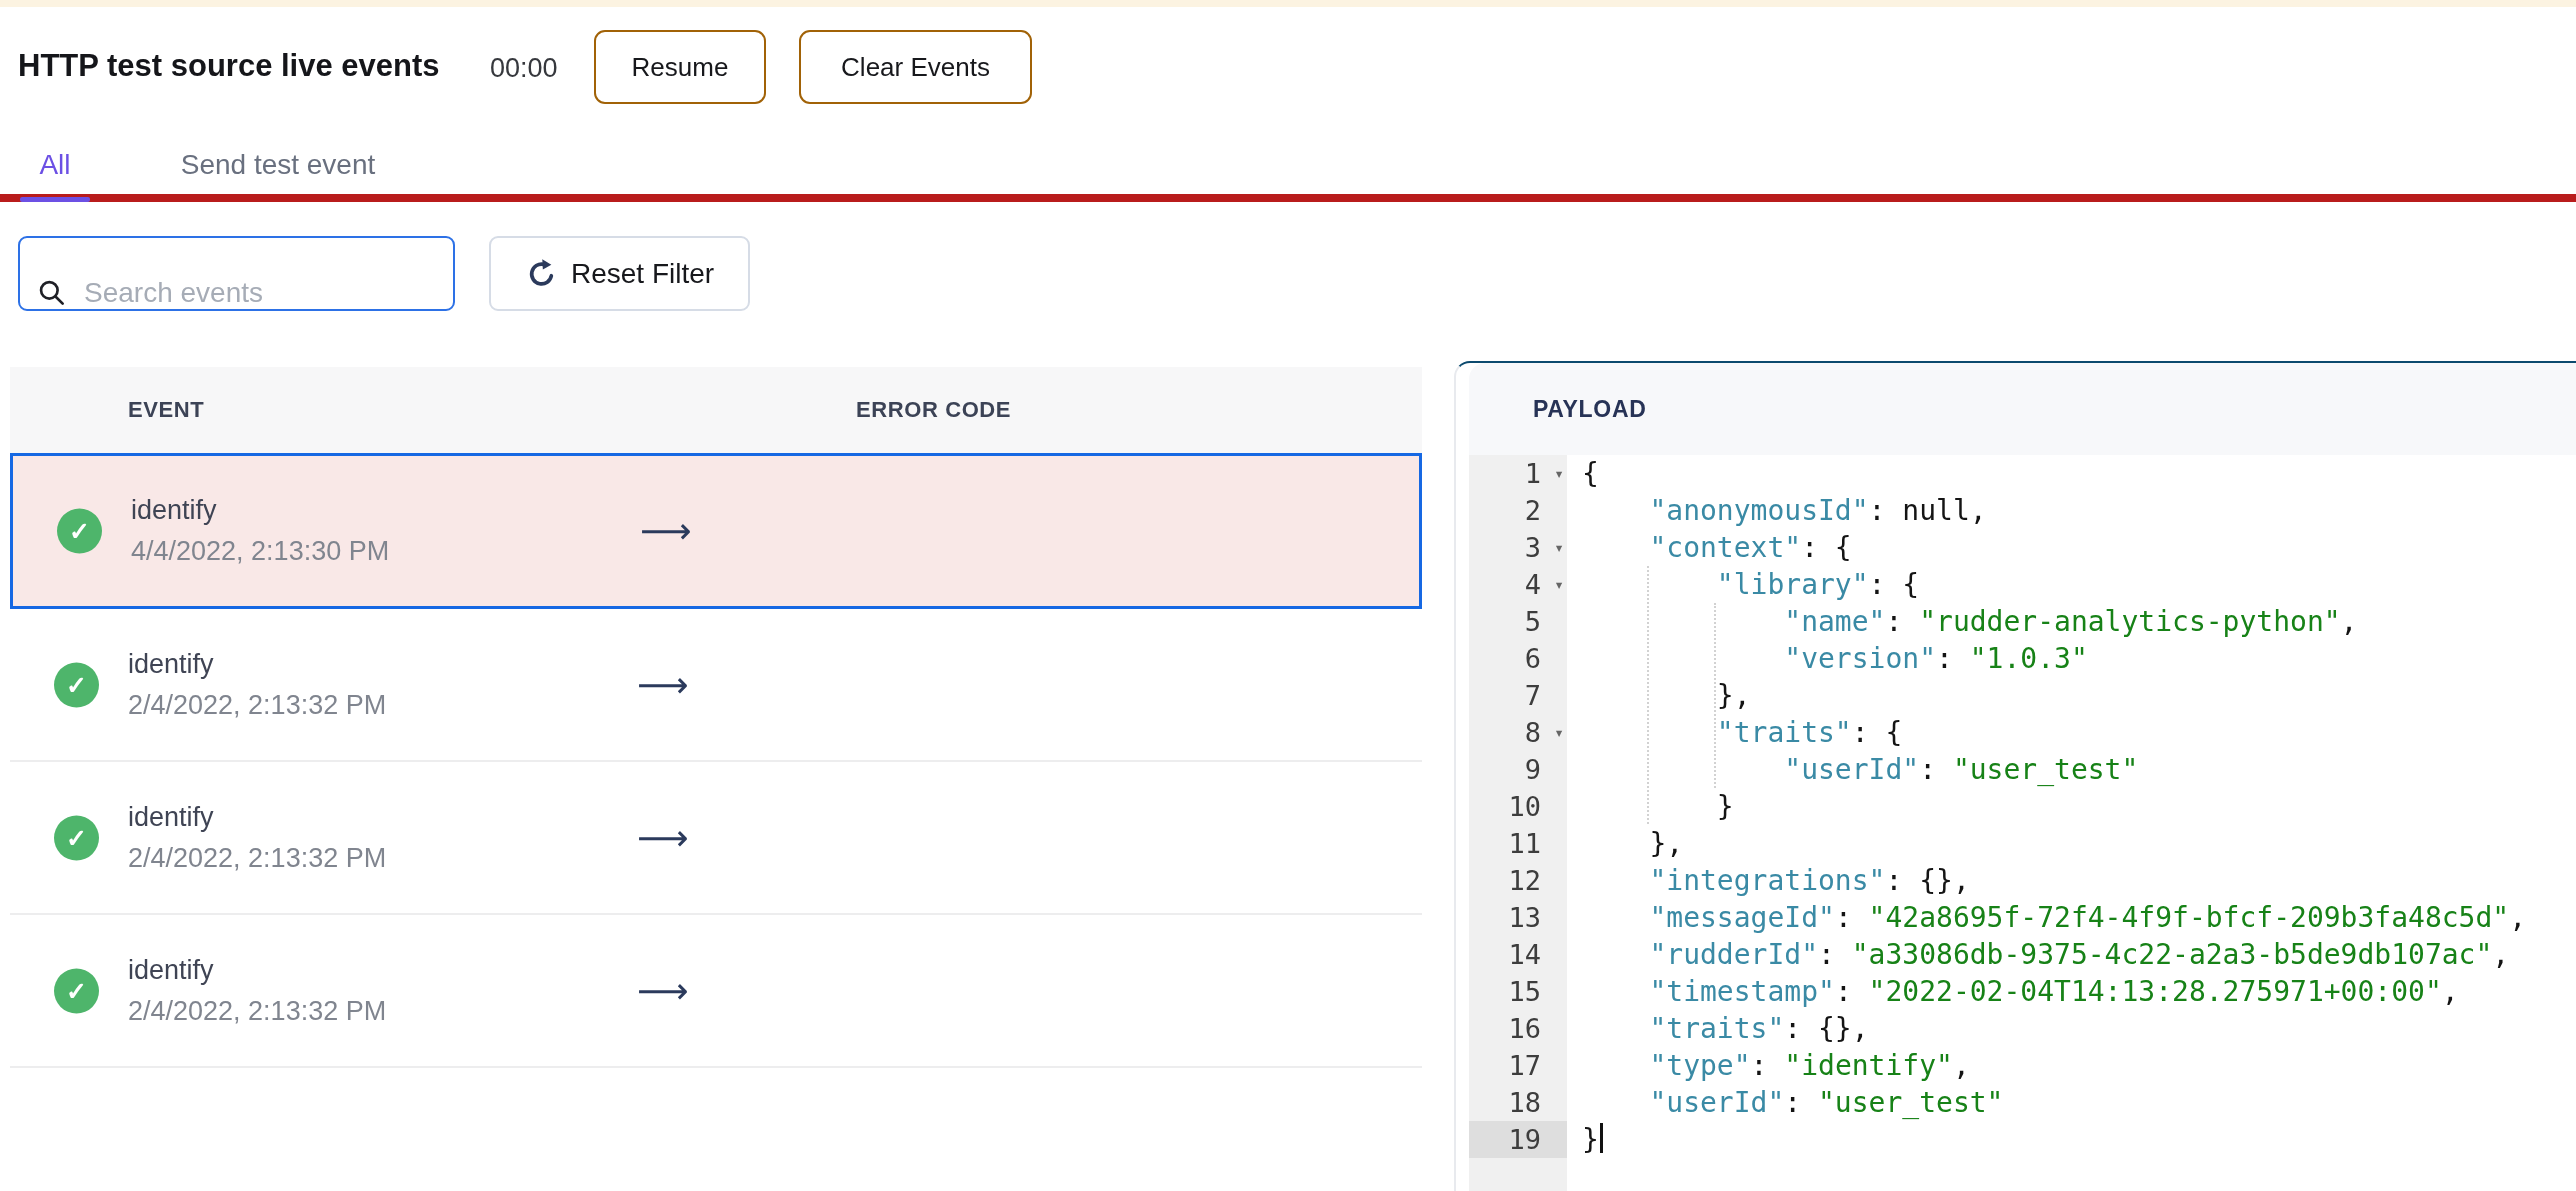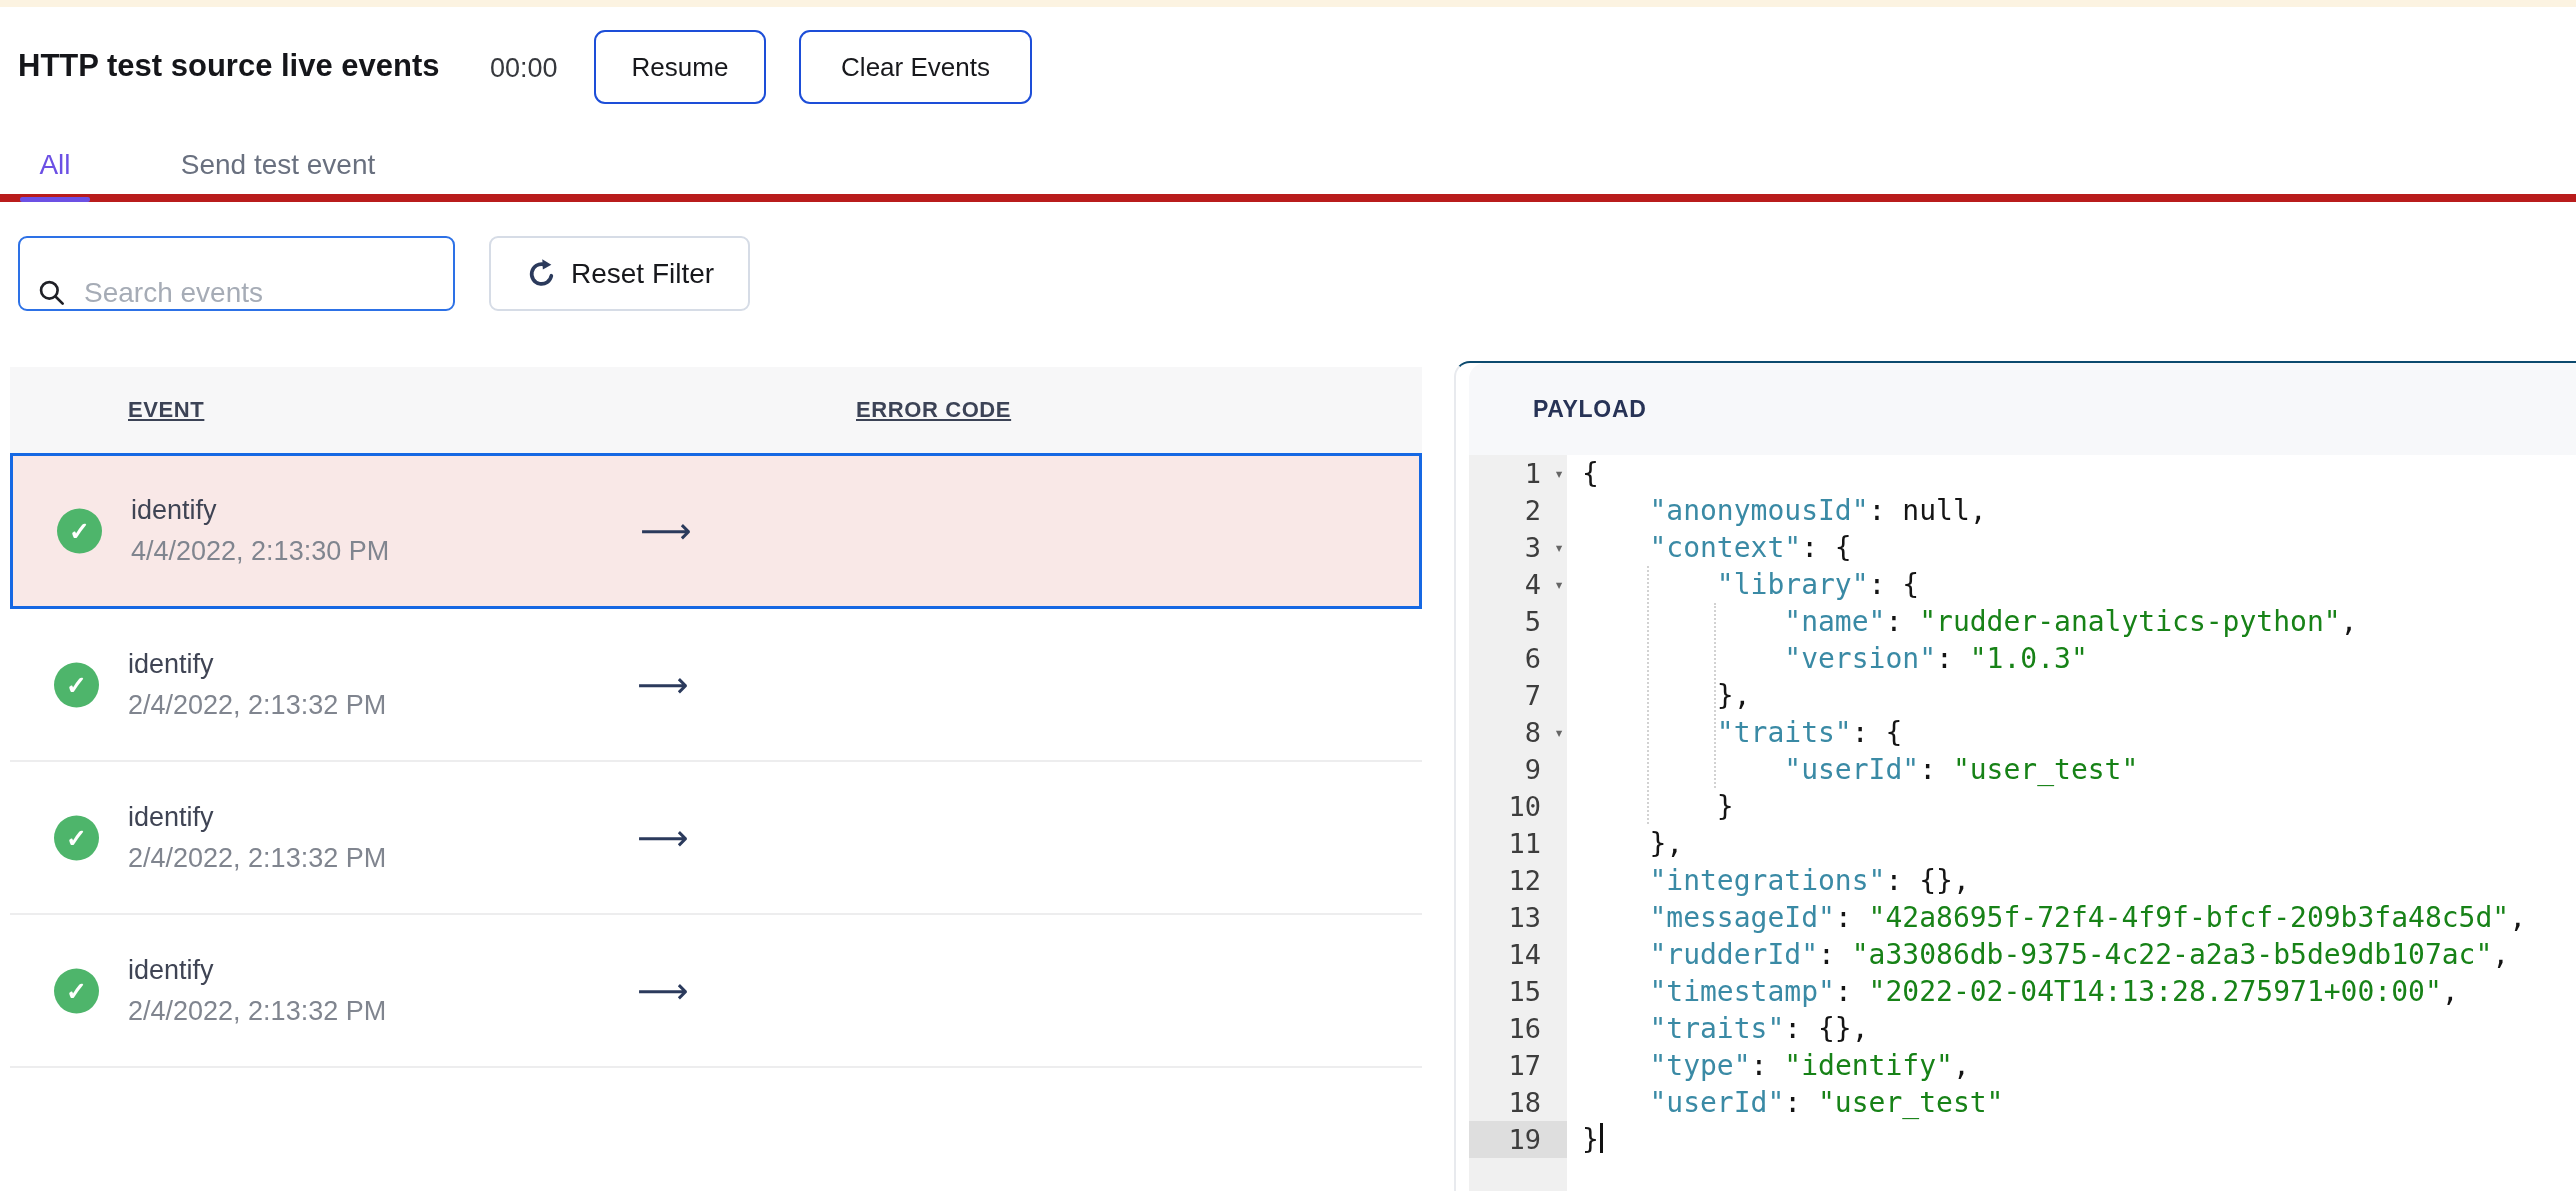--- a/index.html
+++ b/index.html
@@ -5,21 +5,21 @@
   * { margin:0; padding:0; box-sizing:border-box; }
   html,body { width:2576px; height:1191px; overflow:hidden; background:#fff;
               font-family:"Liberation Sans", sans-serif; }
 
   
   .top-accent { position:absolute; left:0; top:0; width:2576px; height:7px; background:#fcf3e1; }
 
   
   .page-title { position:absolute; left:18px; top:48px; font-size:31px; font-weight:700; color:#15161a; }
   .timer { position:absolute; left:490px; top:53px; font-size:27px; color:#36383d; }
-  .btn { position:absolute; top:30px; height:74px; background:#fff; border:2px solid #1d4ed8;
+  .btn { position:absolute; top:30px; height:74px; background:#fff; border:2px solid #a16207;
          border-radius:11px; font-size:26px; color:#17181c; display:flex; align-items:center;
          justify-content:center; cursor:pointer; font-family:"Liberation Sans", sans-serif; }
   .btn-resume { left:594px; width:172px; }
   .btn-clear  { left:799px; width:233px; }
 
   
   .tabbar { position:absolute; left:0; top:130px; width:2576px; height:72px;
             border-bottom:8px solid #b91c1c; }
   .tab { position:absolute; top:0; height:70px; font-size:28px; display:flex;
          align-items:center; justify-content:center; cursor:pointer; color:#69707f; }
@@ -37,21 +37,21 @@
                       font-family:"Liberation Sans", sans-serif; background:transparent; }
   .search-box input::placeholder { color:#a6acb6; }
   .btn-reset { position:absolute; left:489px; top:236px; height:75px; padding:0 34px;
                background:#fff; border:2px solid #d6dce6; border-radius:9px; display:flex;
                align-items:center; gap:12px; font-size:28px; color:#17181c; cursor:pointer; }
 
   
   .table-header { position:absolute; left:10px; top:367px; width:1412px; height:86px;
                   background:#f7f7f8; }
   .col-head { position:absolute; top:0; height:86px; display:flex; align-items:center;
-              font-size:22px; font-weight:700; color:#3c4356; letter-spacing:0.6px;text-decoration:underline; }
+              font-size:22px; font-weight:700; color:#3c4356; letter-spacing:0.6px; }
   .col-event { left:118px; }
   .col-error { left:846px; }
   .rows { position:absolute; left:10px; top:453px; width:1412px; }
   .event-row { position:relative; width:1412px; height:153px; background:#fff;
                border-bottom:2px solid #ededee; cursor:pointer; }
   .event-row.selected { background:#f9e8e7; border:3.5px solid #1668e3; height:156px; }
   .row-inner { position:absolute; left:0; top:0; width:100%; height:100%;
                display:flex; align-items:center; }
   .check-circle { position:absolute; left:44px; top:50%; transform:translateY(-50%);
                   width:45px; height:45px; border-radius:50%; background:#4eb56b; color:#fff;

